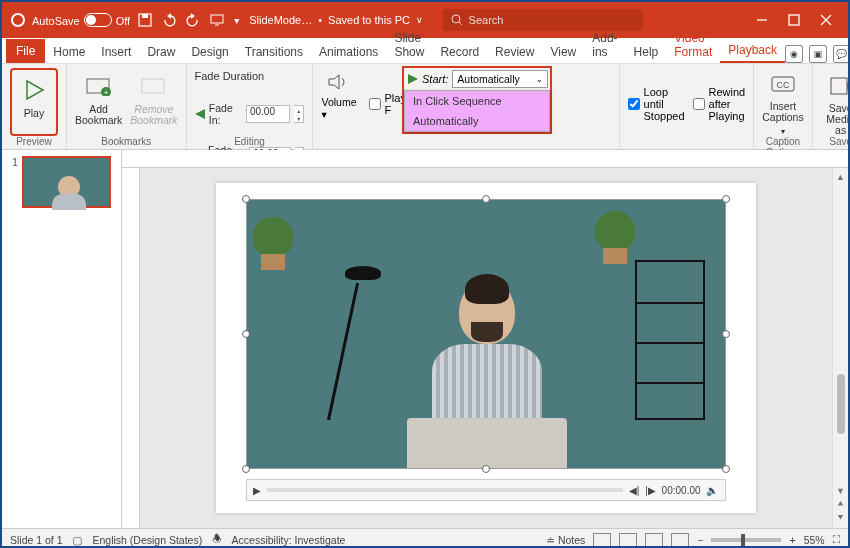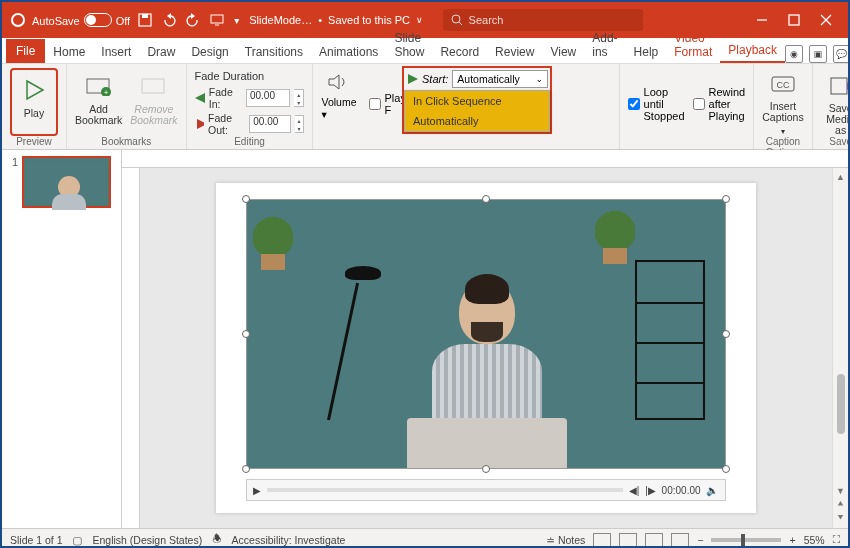--- a/index.html
+++ b/index.html
@@ -31,37 +31,37 @@
 .ribbon { height: 86px; background: #f3f2f1; border-bottom: 1px solid #ccc; display: flex; position: relative; }
 .rgroup { border-right: 1px solid #ddd; padding: 4px 8px 2px; display: flex; flex-direction: column; justify-content: space-between; }
 .rgroup-top { display: flex; gap: 8px; height: 68px; }
 .rgroup-label { font-size: 10px; color: #666; text-align: center; }
 .rbtn { display: flex; flex-direction: column; align-items: center; justify-content: flex-start; gap: 4px; font-size: 10.5px; color: #333; text-align: center; min-width: 40px; padding-top: 4px; }
 .rbtn.disabled { color: #aaa; font-style: italic; }
 .rbtn .iconbox { width: 28px; height: 28px; display: flex; align-items: center; justify-content: center; }
 .rbtn .lbl { line-height: 11px; }
 .highlight-red { border: 2px solid #d13b1f; border-radius: 4px; padding: 2px; }
 
-.fadegrp { display: flex; flex-direction: column; gap: 2px; font-size: 10.5px; color: #333; padding-top: 2px; }
+.fadegrp { display: flex; flex-direction: column; gap: 18px; font-size: 10.5px; color: #333; padding-top: 2px; }
 .fadegrp .hdr { font-size: 11px; margin-bottom: 2px; }
 .faderow { display: flex; align-items: center; gap: 4px; }
 .fadeinput { width: 50px; height: 18px; border: 1px solid #bbb; background: #fff; font-size: 10px; padding: 0 3px; position: relative; }
 .spinner { width: 12px; height: 18px; border: 1px solid #bbb; background: #fff; border-left: none; display: flex; flex-direction: column; }
 .spinner div { flex: 1; display: flex; align-items: center; justify-content: center; font-size: 6px; color: #555; }
 
 .volbtn { display: flex; flex-direction: column; align-items: center; gap: 2px; font-size: 10.5px; padding-top: 4px; }
 .optgrp { display: flex; flex-direction: row; gap: 4px; font-size: 11px; padding-top: 4px; }
 .chk { display: flex; align-items: center; gap: 4px; }
 .chk input { width: 12px; height: 12px; }
 
 
 .start-area { border: 2px solid #d13b1f; position: absolute; left: 400px; top: 2px; width: 150px; z-index: 10; }
 .start-row { display: flex; align-items: center; background: #f3f2f1; height: 22px; font-size: 11px; padding-left: 2px; }
 .start-select { flex: 1; border: 1px solid #999; background: #fff; height: 18px; font-size: 10.5px; padding: 0 4px; display: flex; align-items: center; justify-content: space-between; margin: 0 2px; }
-.start-menu { background: #eab308; border: 1px solid #aaa; box-shadow: 1px 1px 3px rgba(0,0,0,0.2); }
+.start-menu { background: #f0abfc; border: 1px solid #aaa; box-shadow: 1px 1px 3px rgba(0,0,0,0.2); }
 .start-menu div { padding: 4px 8px; font-size: 11px; color: #333; }
 
 
 .editor { display: flex; height: 378px; }
 .thumbs { width: 120px; background: #fff; border-right: 1px solid #ccc; padding: 6px 10px; }
 .thumb-wrap { display: flex; gap: 4px; }
 .thumbnum { font-size: 11px; color: #555; }
 .thumb { width: 90px; height: 52px; border: 2px solid #d13b1f; background: #4a7a7a; position: relative; }
 .ruler-h { height: 18px; background: #fff; border-bottom: 1px solid #ccc; }
 .ruler-v { width: 18px; background: #fff; border-right: 1px solid #ccc; }

